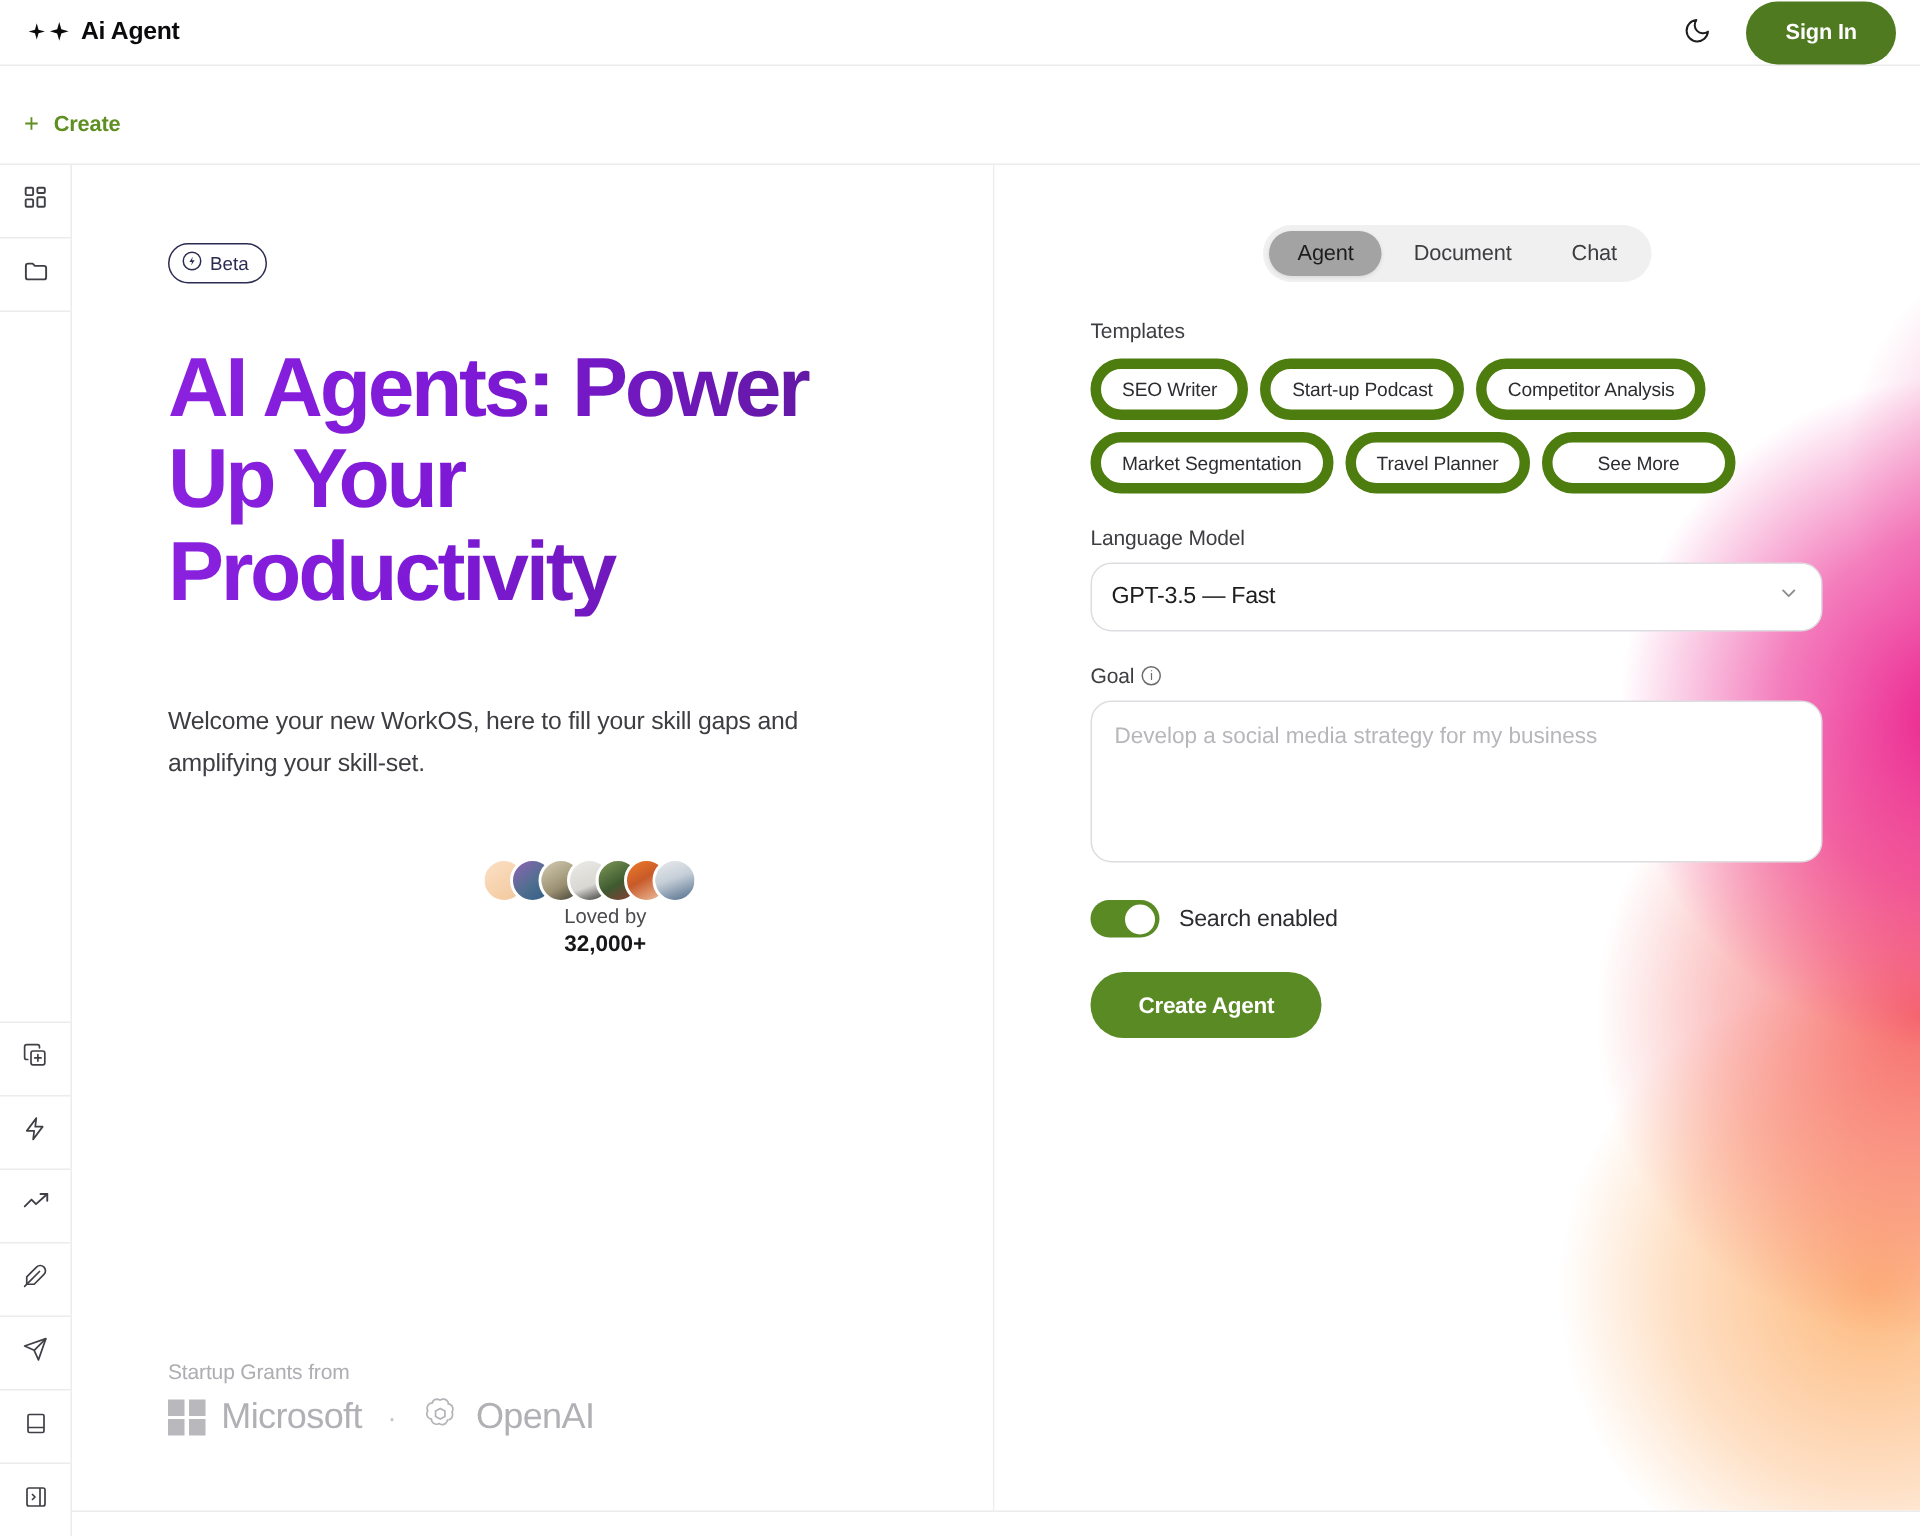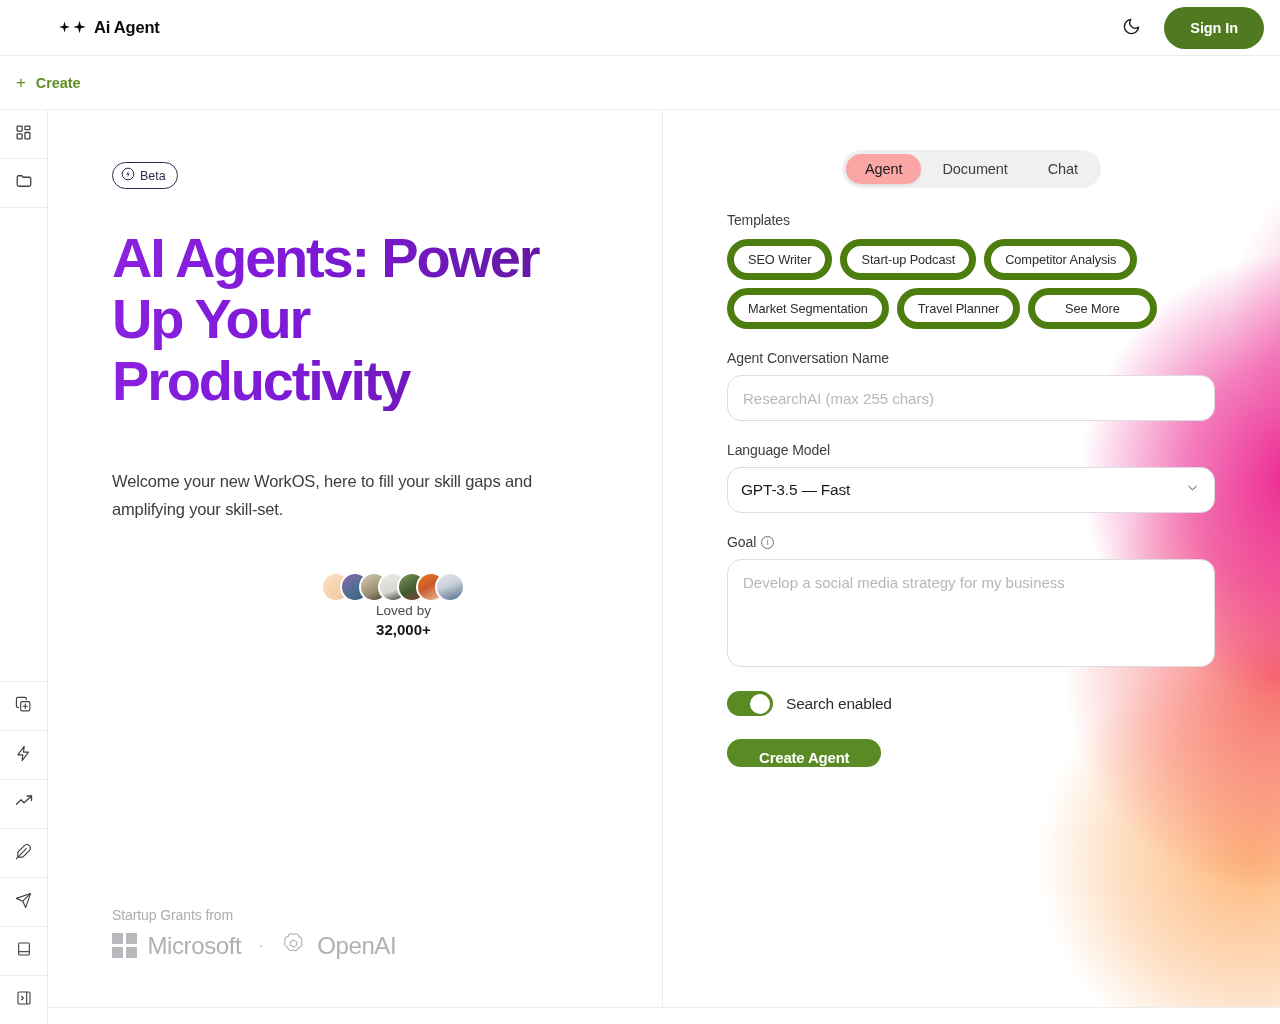--- a/index.html
+++ b/index.html
@@ -7,24 +7,24 @@
     width: 1280px; height: 1024px;
     overflow: hidden;
     background: #ffffff;
     font-family: "Liberation Sans", sans-serif;
     color: #1d1d1f;
     -webkit-font-smoothing: antialiased;
   }
 
   
   .topbar {
-    position: absolute; top: 0; left: 0; right: 0; height: 56px;
+    position: absolute; top: 0; left: 0; right: 0; height: 44px;
     display: flex; 
     border-bottom: 1px solid #ececec;
-    background: #fff; z-index: 30; padding-left: 40px;
+    background: #fff; z-index: 30;
   }
   .brand {
     display: flex; align-items: center; gap: 7px;
     margin-left: 18px; font-size: 16.5px; font-weight: 700; letter-spacing: -0.2px;
     color: #0b0b0d;
   }
   .brand .sparkles { display: inline-flex; gap: 1px; align-items: center; }
   .topbar-right {
     margin-left: auto; display: flex; align-items: center; gap: 16px;
     margin-right: 16px;
@@ -143,21 +143,21 @@
   
   .seg-wrap { display: flex; justify-content: center; }
   .seg {
     display: inline-flex; align-items: center; gap: 2px;
     background: #f0f0f0; border-radius: 999px; padding: 4px;
   }
   .seg-item {
     padding: 7px 19px; border-radius: 999px; font-size: 14.5px;
     color: #3d3d42; cursor: pointer; letter-spacing: -0.1px;
   }
-  .seg-item.active { background: #fca5a5; box-shadow: 0 1px 3px rgba(0,0,0,0.10); color: #1d1d1f; }
+  .seg-item.active { background: #a3a3a3; box-shadow: 0 1px 3px rgba(0,0,0,0.10); color: #1d1d1f; }
 
   .form { padding: 0 0 0 64px; width: 552px; margin-top: 24px; }
   .field-label {
     font-size: 14px; color: #3d3d42; letter-spacing: -0.1px;
     display: flex; align-items: center; gap: 5px;
   }
   .chips { display: flex; flex-wrap: wrap; gap: 8px; margin-top: 11px; }
   .chip {
     border: 7px solid #4d7c0f; background: rgba(255,255,255,0.86);
     border-radius: 999px; padding: 6px 14px; font-size: 12.8px;
@@ -205,21 +205,21 @@
   .toggle .knob {
     position: absolute; top: 2.5px; left: 23px;
     width: 20px; height: 20px; border-radius: 50%; background: #fff;
   }
   .toggle-label { font-size: 15.5px; color: #2c2c31; letter-spacing: -0.2px; }
 
   .create-agent-btn {
     margin-top: 23px; background: #5a8a23; color: #fff; border: none;
     font-family: "Liberation Sans", sans-serif;
     font-size: 15px; font-weight: 700; letter-spacing: -0.2px;
-    padding: 10px 32px; height: 28px; border-radius: 999px; cursor: pointer;
+    padding: 10px 32px; height: 44px; border-radius: 999px; cursor: pointer;
   }
 
   
   .below {
     position: absolute; left: 48px; right: 0; top: 1007px; height: 17px;
     border-top: 1px solid #ececec; background: #fff; overflow: hidden;
     z-index: 5;
   }
   .below-title {
     text-align: center; font-size: 28px; font-weight: 700;
@@ -416,24 +416,20 @@
         <div class="field-label">Templates</div>
         <div class="chips">
           <div class="chip">SEO Writer</div>
           <div class="chip">Start-up Podcast</div>
           <div class="chip">Competitor Analysis</div>
           <div class="chip">Market Segmentation</div>
           <div class="chip">Travel Planner</div>
           <div class="chip wide">See More</div>
         </div>
 
-        <div class="block">
-          <div class="field-label">Agent Conversation Name</div>
-          <input class="text-input" type="text" placeholder="ResearchAI (max 255 chars)" style="">
-        </div>
 
         <div class="block">
           <div class="field-label">Language Model</div>
           <div class="select-wrap">
             <div class="select-box">
               <span>GPT-3.5 — Fast</span>
             </div>
             <span class="select-chev">
               <svg width="15" height="15" viewBox="0 0 24 24" fill="none" stroke="#8b8b90" stroke-width="2" stroke-linecap="round" stroke-linejoin="round">
                   <polyline points="6 9 12 15 18 9"></polyline>

